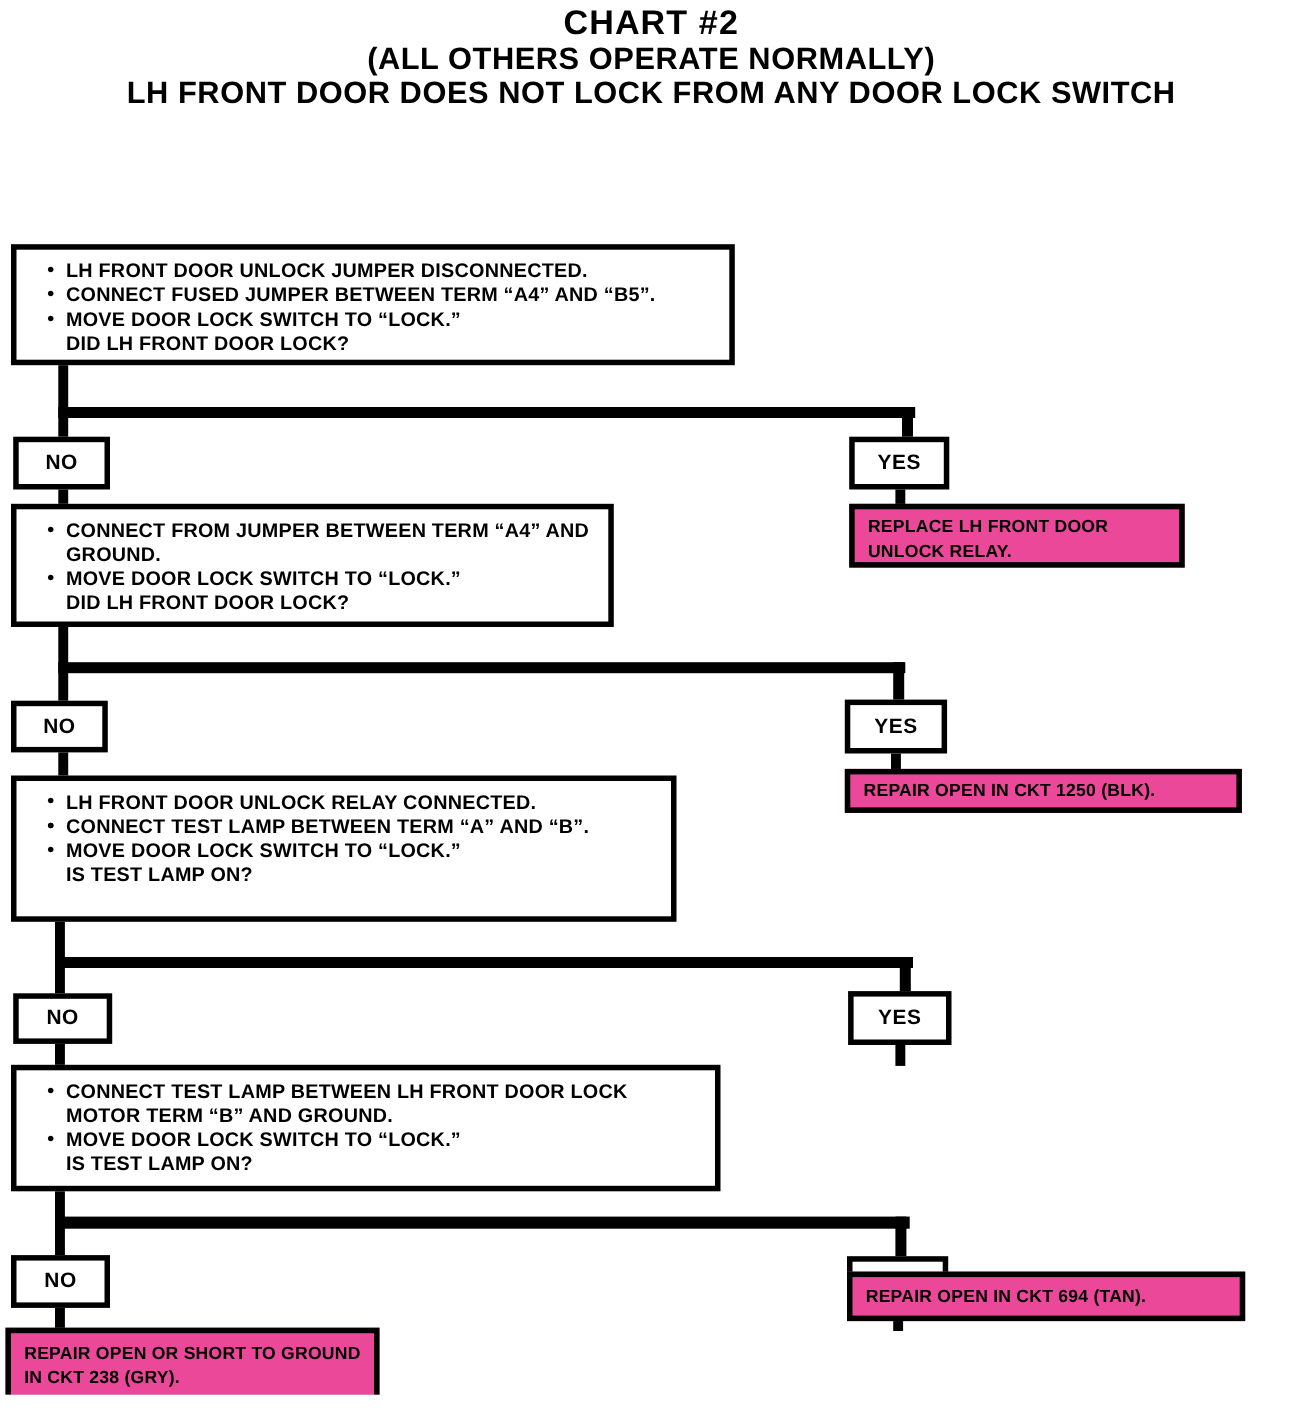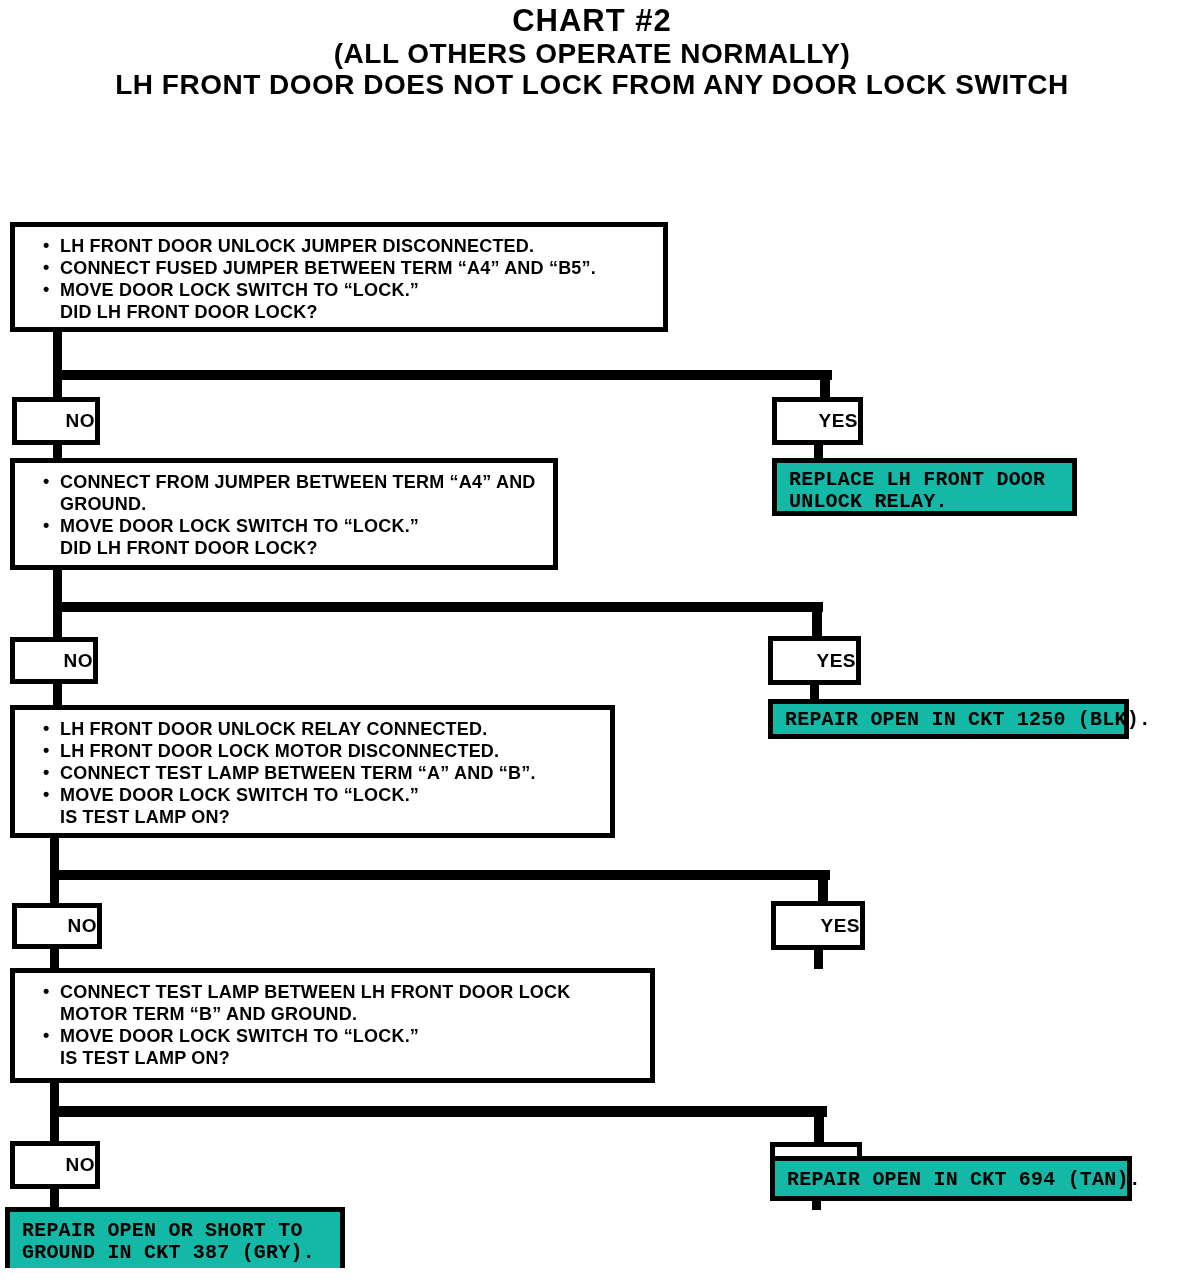--- a/index.html
+++ b/index.html
@@ -66,34 +66,33 @@
   .ny {
     position: absolute;
     box-sizing: border-box;
     border: 5px solid #000000;
     background: #ffffff;
     font-weight: bold;
     font-size: 19px;
     letter-spacing: 0.5px;
     display: flex;
     align-items: center;
-    justify-content: flex-end;
+    justify-content: center;
   }
   
   .rbox {
     position: absolute;
     box-sizing: border-box;
     border: 5px solid #000000;
-    background: #14b8a6;
-    font-weight: bold;
-    font-size: 20px;
+    background: #ec4899;
+    font-weight: bold;
+    font-size: 16px;
     line-height: 22px;
     padding: 6px 12px;
     letter-spacing: 0.2px;
-    font-family: Liberation Mono, monospace;
   }
   .rbox.dashed {
     border-style: dashed;
     line-height: 23px;
     padding: 8px 40px 6px 14px;
   }
 </style>
 </head>
 <body>
 
@@ -183,21 +182,20 @@
     <span>REPAIR OPEN IN CKT 1250 (BLK).</span>
   </div>
 
   <div class="box" style="left:10px;top:705px;width:605px;height:133px;">
     <div class="fl">
       <span class="blt">•</span>
       <span>LH FRONT DOOR UNLOCK RELAY CONNECTED.</span>
     </div>
     <div class="fl">
       <span class="blt">•</span>
-      <span>LH FRONT DOOR LOCK MOTOR DISCONNECTED.</span>
     </div>
     <div class="fl">
       <span class="blt">•</span>
       <span>CONNECT TEST LAMP BETWEEN TERM “A” AND “B”.</span>
     </div>
     <div class="fl">
       <span class="blt">•</span>
       <span>MOVE DOOR LOCK SWITCH TO “LOCK.”</span>
     </div>
     <div class="fl">
@@ -228,20 +226,20 @@
 
 
   <div class="ny" style="left:10px;top:1141px;width:90px;height:48px;">
     <span>NO</span>
   </div>
   <div class="ny" style="left:770px;top:1142px;width:92px;height:48px;">
     <span>YES</span>
   </div>
 
   <div class="rbox" style="left:5px;top:1207px;width:340px;height:66px;padding-top:8px;">
-    <span>REPAIR OPEN OR SHORT TO GROUND IN CKT 387 (GRY).</span>
+    <span>REPAIR OPEN OR SHORT TO GROUND IN CKT 238 (GRY).</span>
   </div>
 
   <div class="rbox" style="left:770px;top:1156px;width:362px;height:45px;padding-top:8px;white-space:nowrap;">
     <span>REPAIR OPEN IN CKT 694 (TAN).</span>
   </div>
 
 </div>
 
 </body></html>

